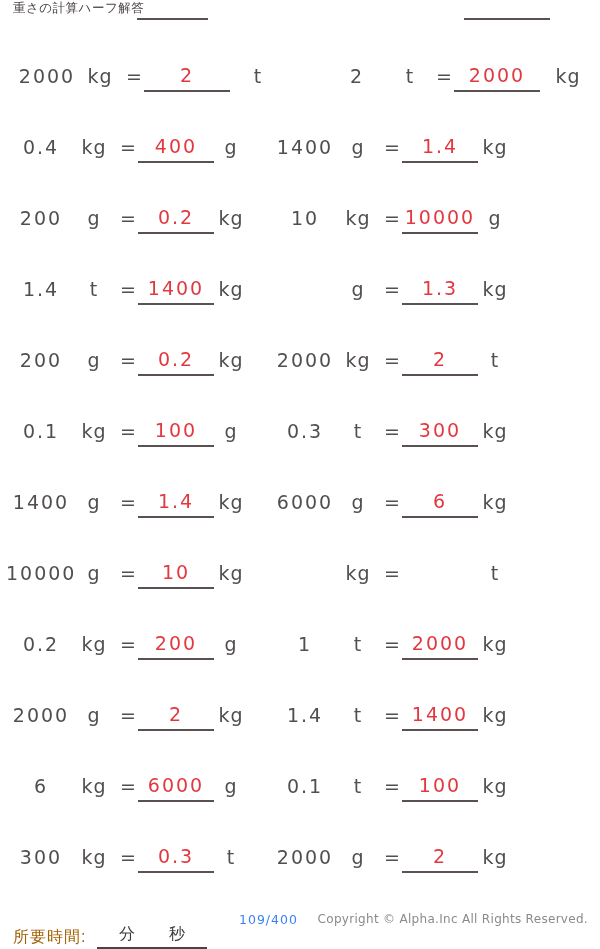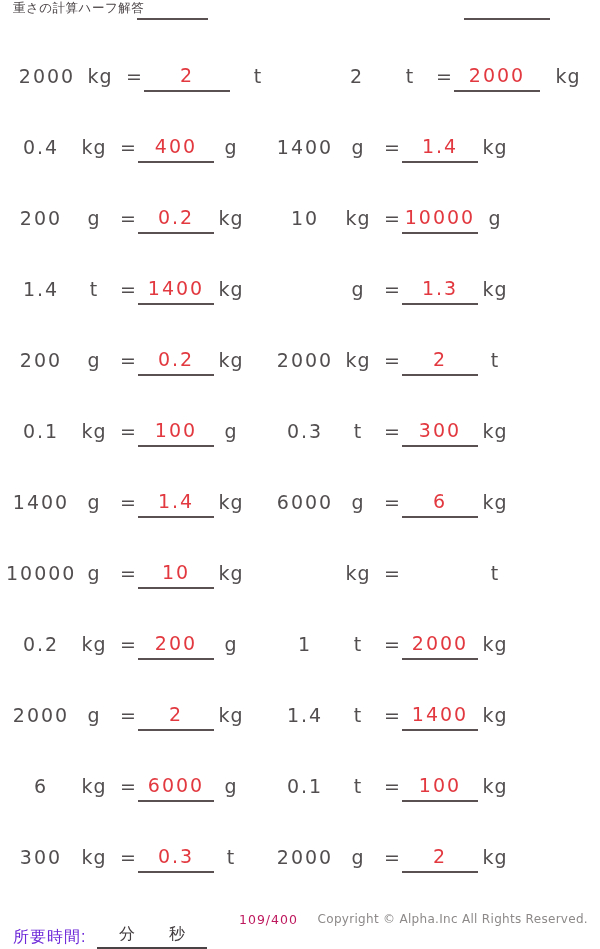--- a/index.html
+++ b/index.html
@@ -33,28 +33,28 @@
   .p-unit-to{left:210px;width:30px;letter-spacing:1px;}
   
   .prow:first-child .problem.left{left:12px;}
   .prow:first-child .problem.right{left:322px;}
   .prow:first-child .p-answer{width:86px;}
   .prow:first-child .p-unit-to{left:231px;}
   
   .footer{position:absolute;left:0;top:905px;width:600px;height:44px;}
   .time-label{
     position:absolute;left:13px;top:22px;font-family:Liberation Sans, sans-serif;
-    font-size:16px;color:#6d28d9;letter-spacing:1px;
+    font-size:16px;color:#a16207;letter-spacing:1px;
   }
   .time-line{
     position:absolute;left:97px;top:16px;width:110px;height:26px;
     border-bottom:2px solid #4a4345;display:flex;justify-content:center;gap:34px;
     font-family:"DejaVu Serif",serif;font-size:16px;color:#423c3e;line-height:26px;
   }
-  .page-num{position:absolute;left:239px;top:7px;font-size:12.5px;letter-spacing:1px;color:#be185d;}
+  .page-num{position:absolute;left:239px;top:7px;font-size:12.5px;letter-spacing:1px;color:#3b82f6;}
   .copyright{
     position:absolute;right:12px;top:7px;text-align:center;
     font-size:12px;line-height:15px;color:#8d8989;letter-spacing:0.3px;
   }
 </style>
 </head>
 <body>
 
 <div class="page">
 

